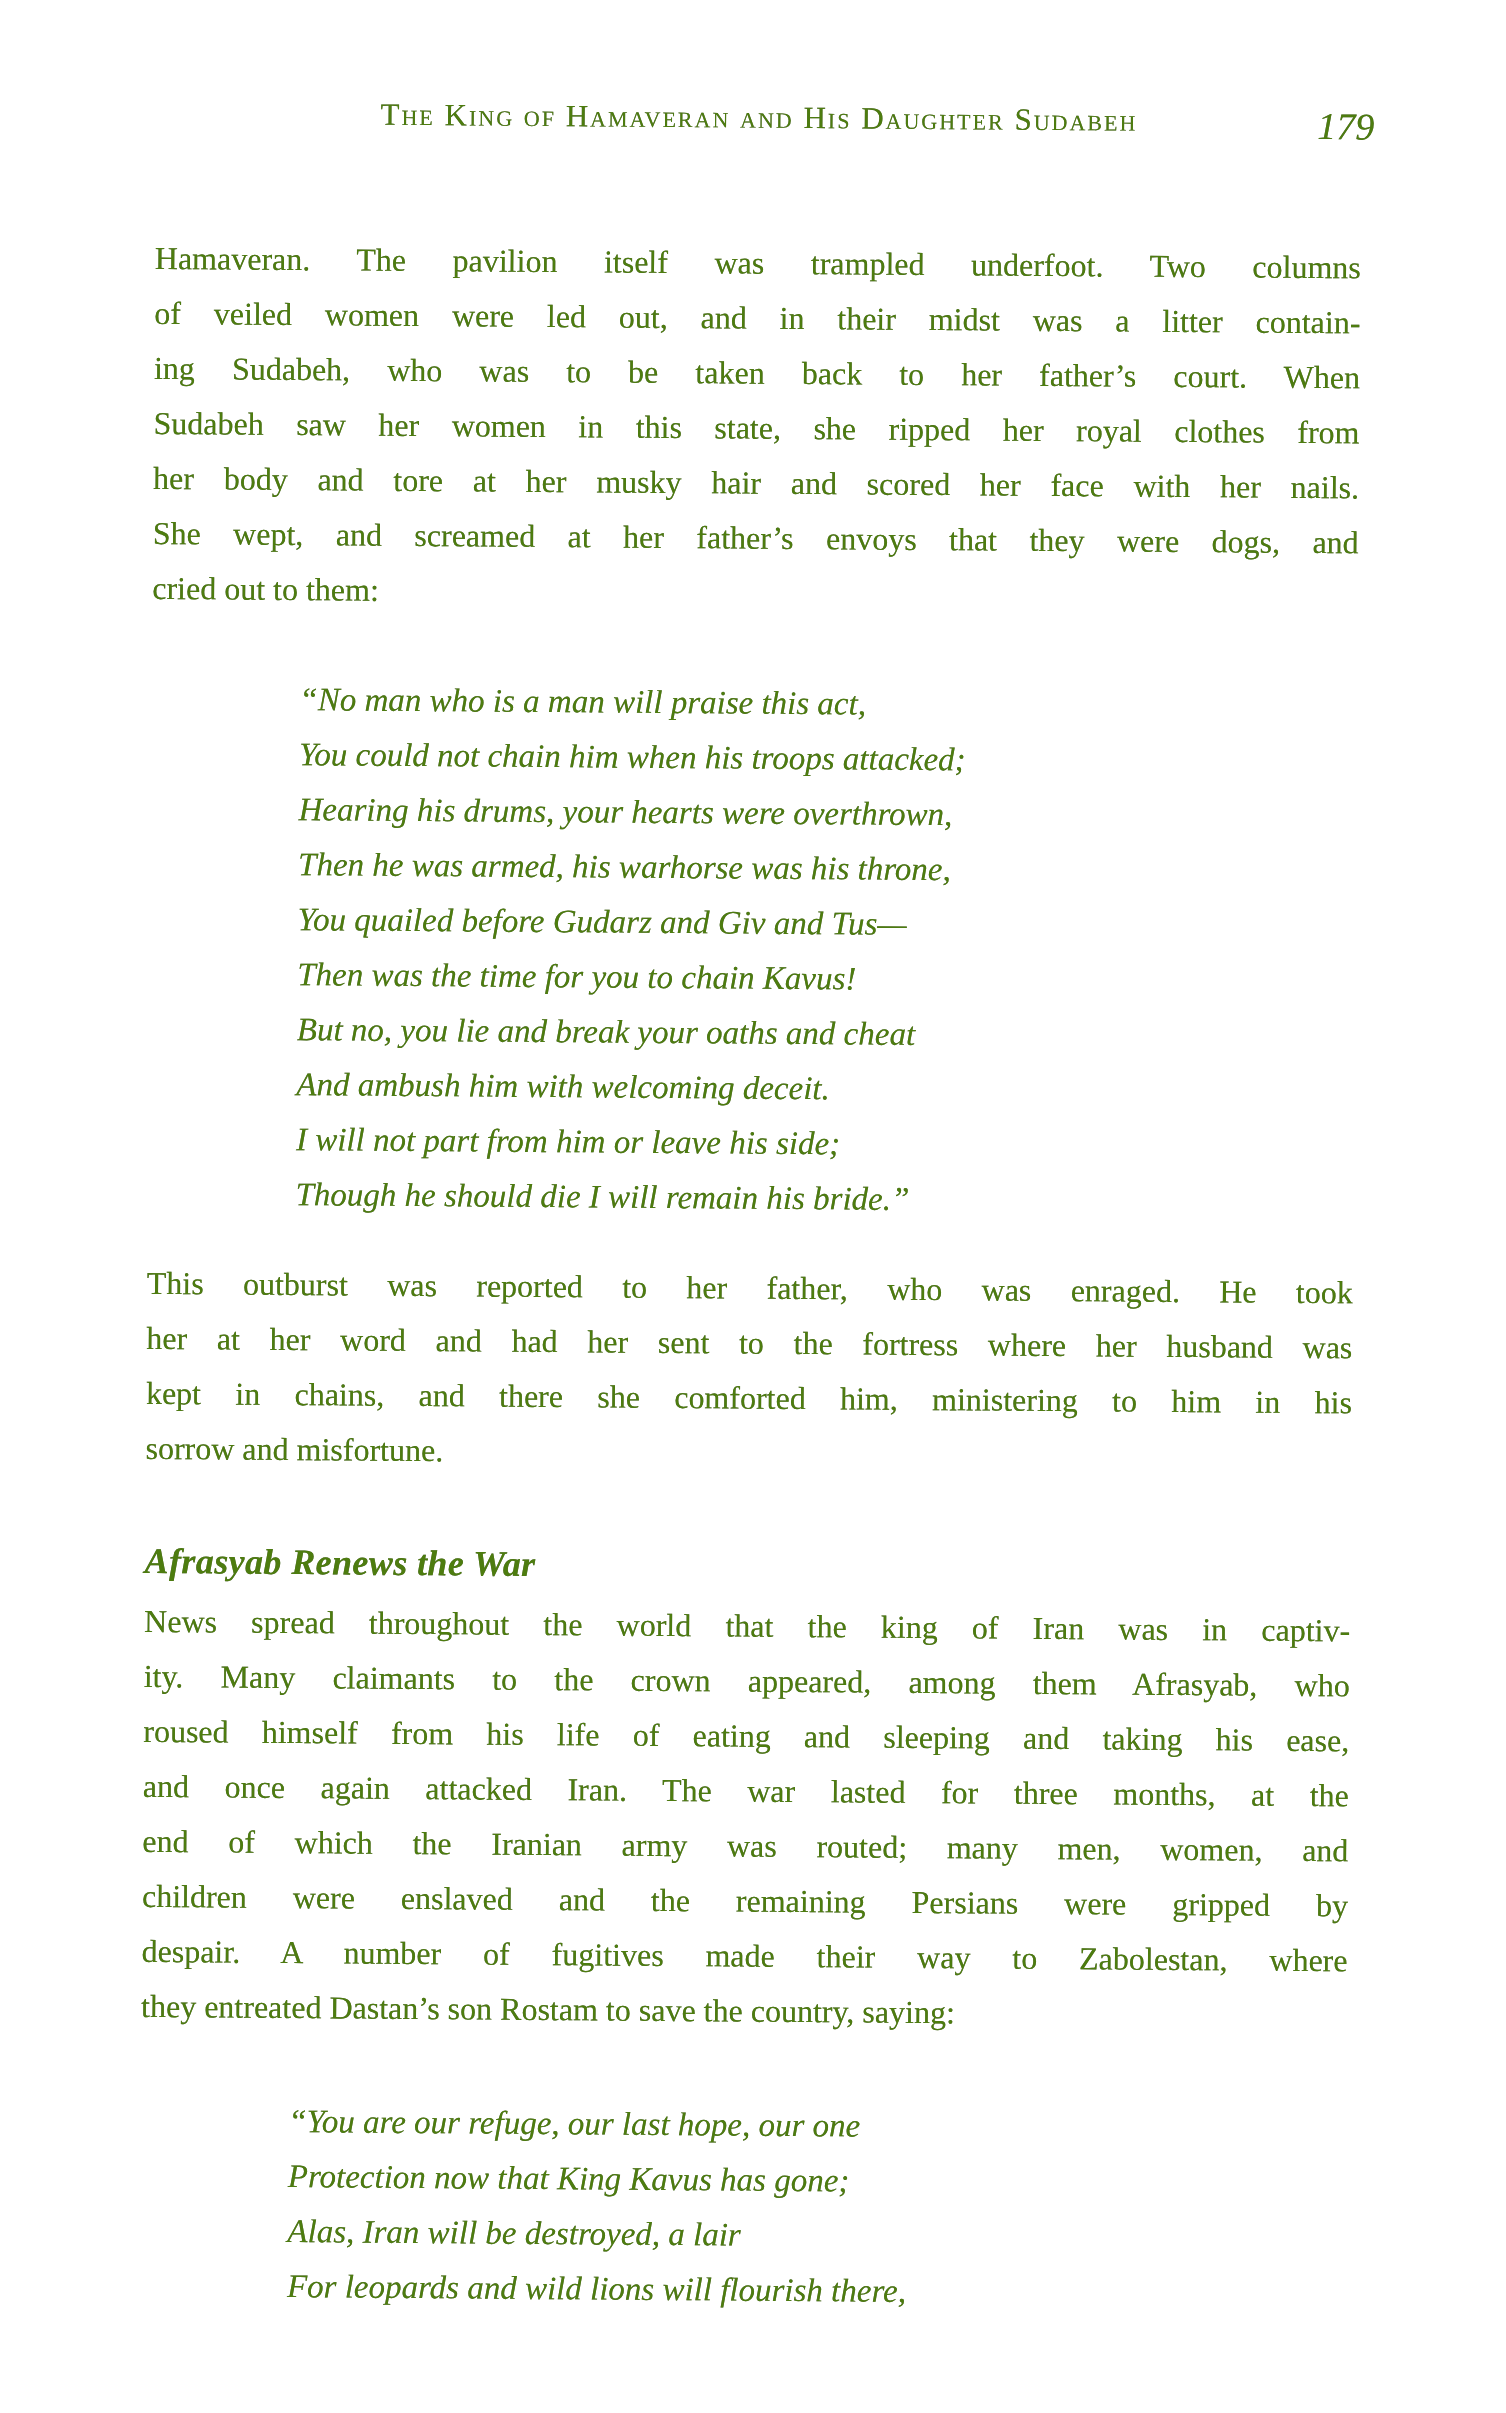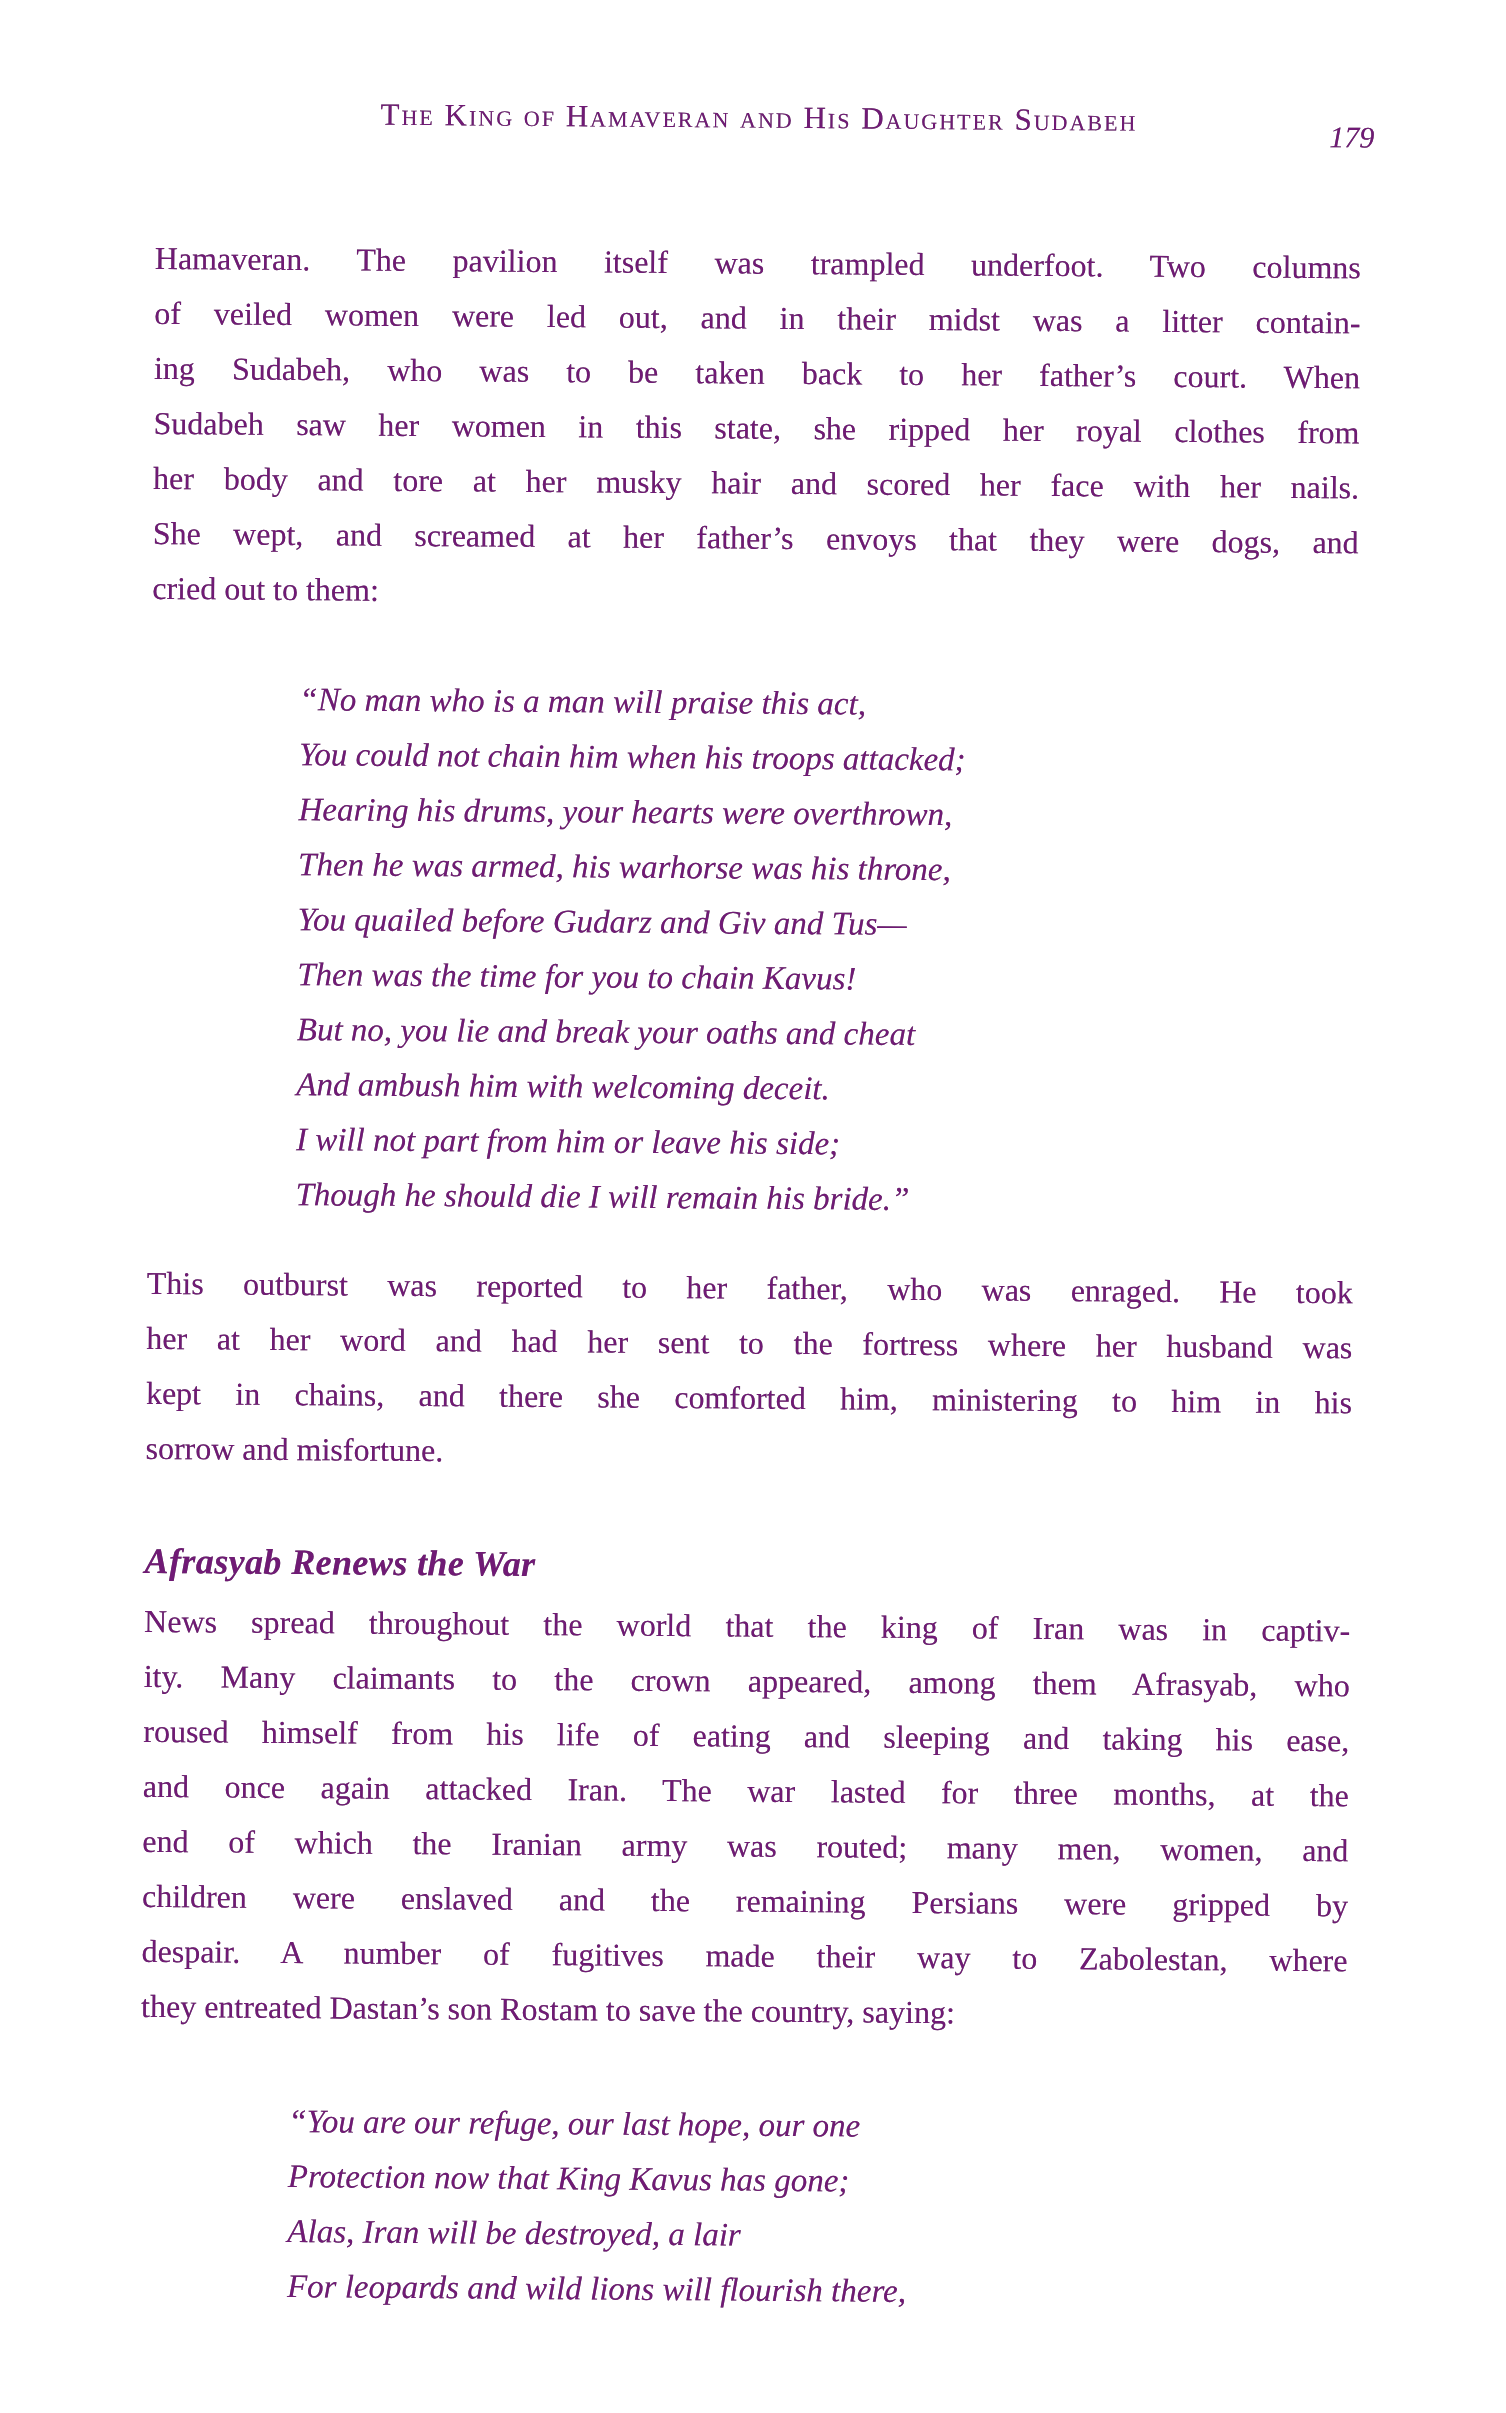--- a/index.html
+++ b/index.html
@@ -6,21 +6,21 @@
   body {
     width: 1506px; height: 2413px;
     background: #ffffff;
     overflow: hidden;
     position: relative;
     font-family: "Liberation Serif", serif;
   }
   .page {
     position: absolute; inset: 0;
     background: #ffffff;
-    color: #701a75;
+    color: #4d7c0f;
   }
   .content {
     position: absolute;
     left: 156px; top: 0;
     width: 1206px;
     transform: rotate(0.45deg);
     transform-origin: 0px 117px;
     text-shadow: 0 0 0.5px rgba(16,16,16,0.55);
   }
   .running-header {
@@ -29,25 +29,25 @@
     height: 42px;
     line-height: 42px;
     text-align: center;
     font-variant: small-caps;
     font-size: 31px;
     letter-spacing: 2px;
     white-space: nowrap;
   }
   .page-number {
     position: absolute;
-    right: -12.5px; top: 15px;
+    right: -12.5px; top: 4px;
     font-variant: normal;
     font-style: italic;
     letter-spacing: 0;
-    font-size: 30px;
+    font-size: 38px;
   }
   .para {
     font-size: 32px;
     line-height: 55px;
   }
   .jline {
     text-align: justify;
     text-align-last: justify;
   }
   .para .jline:last-child { text-align-last: left; }

